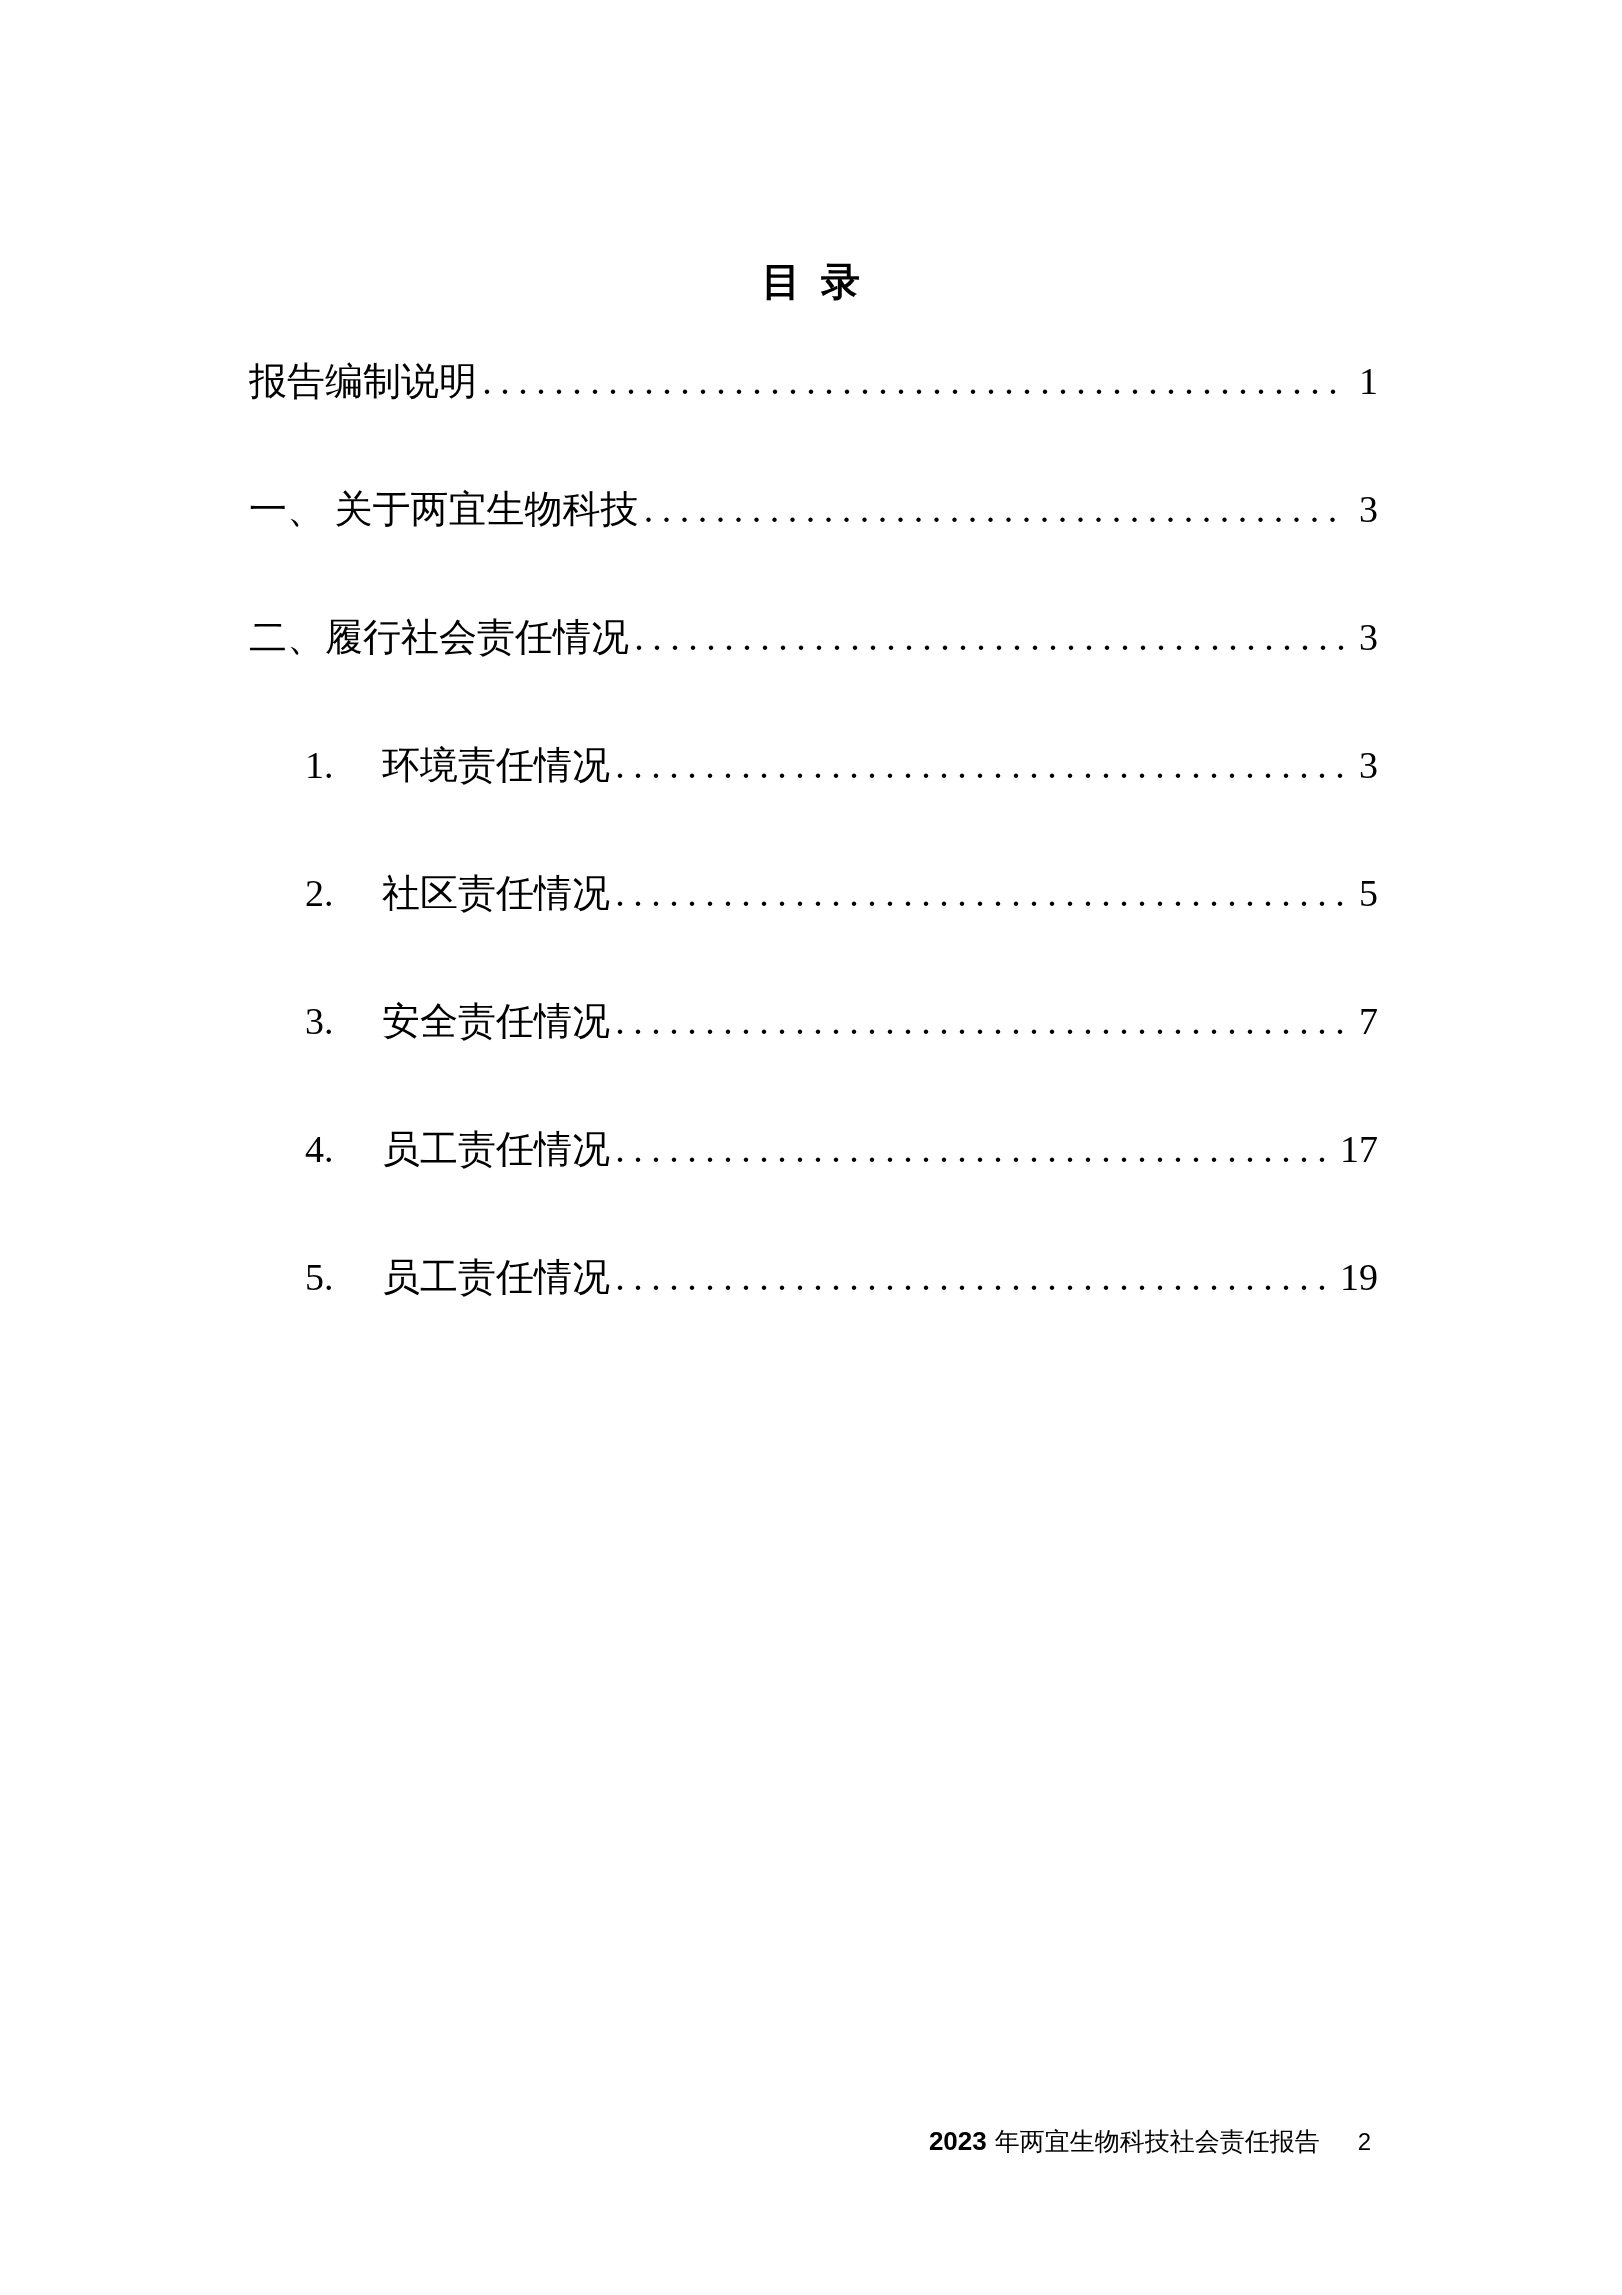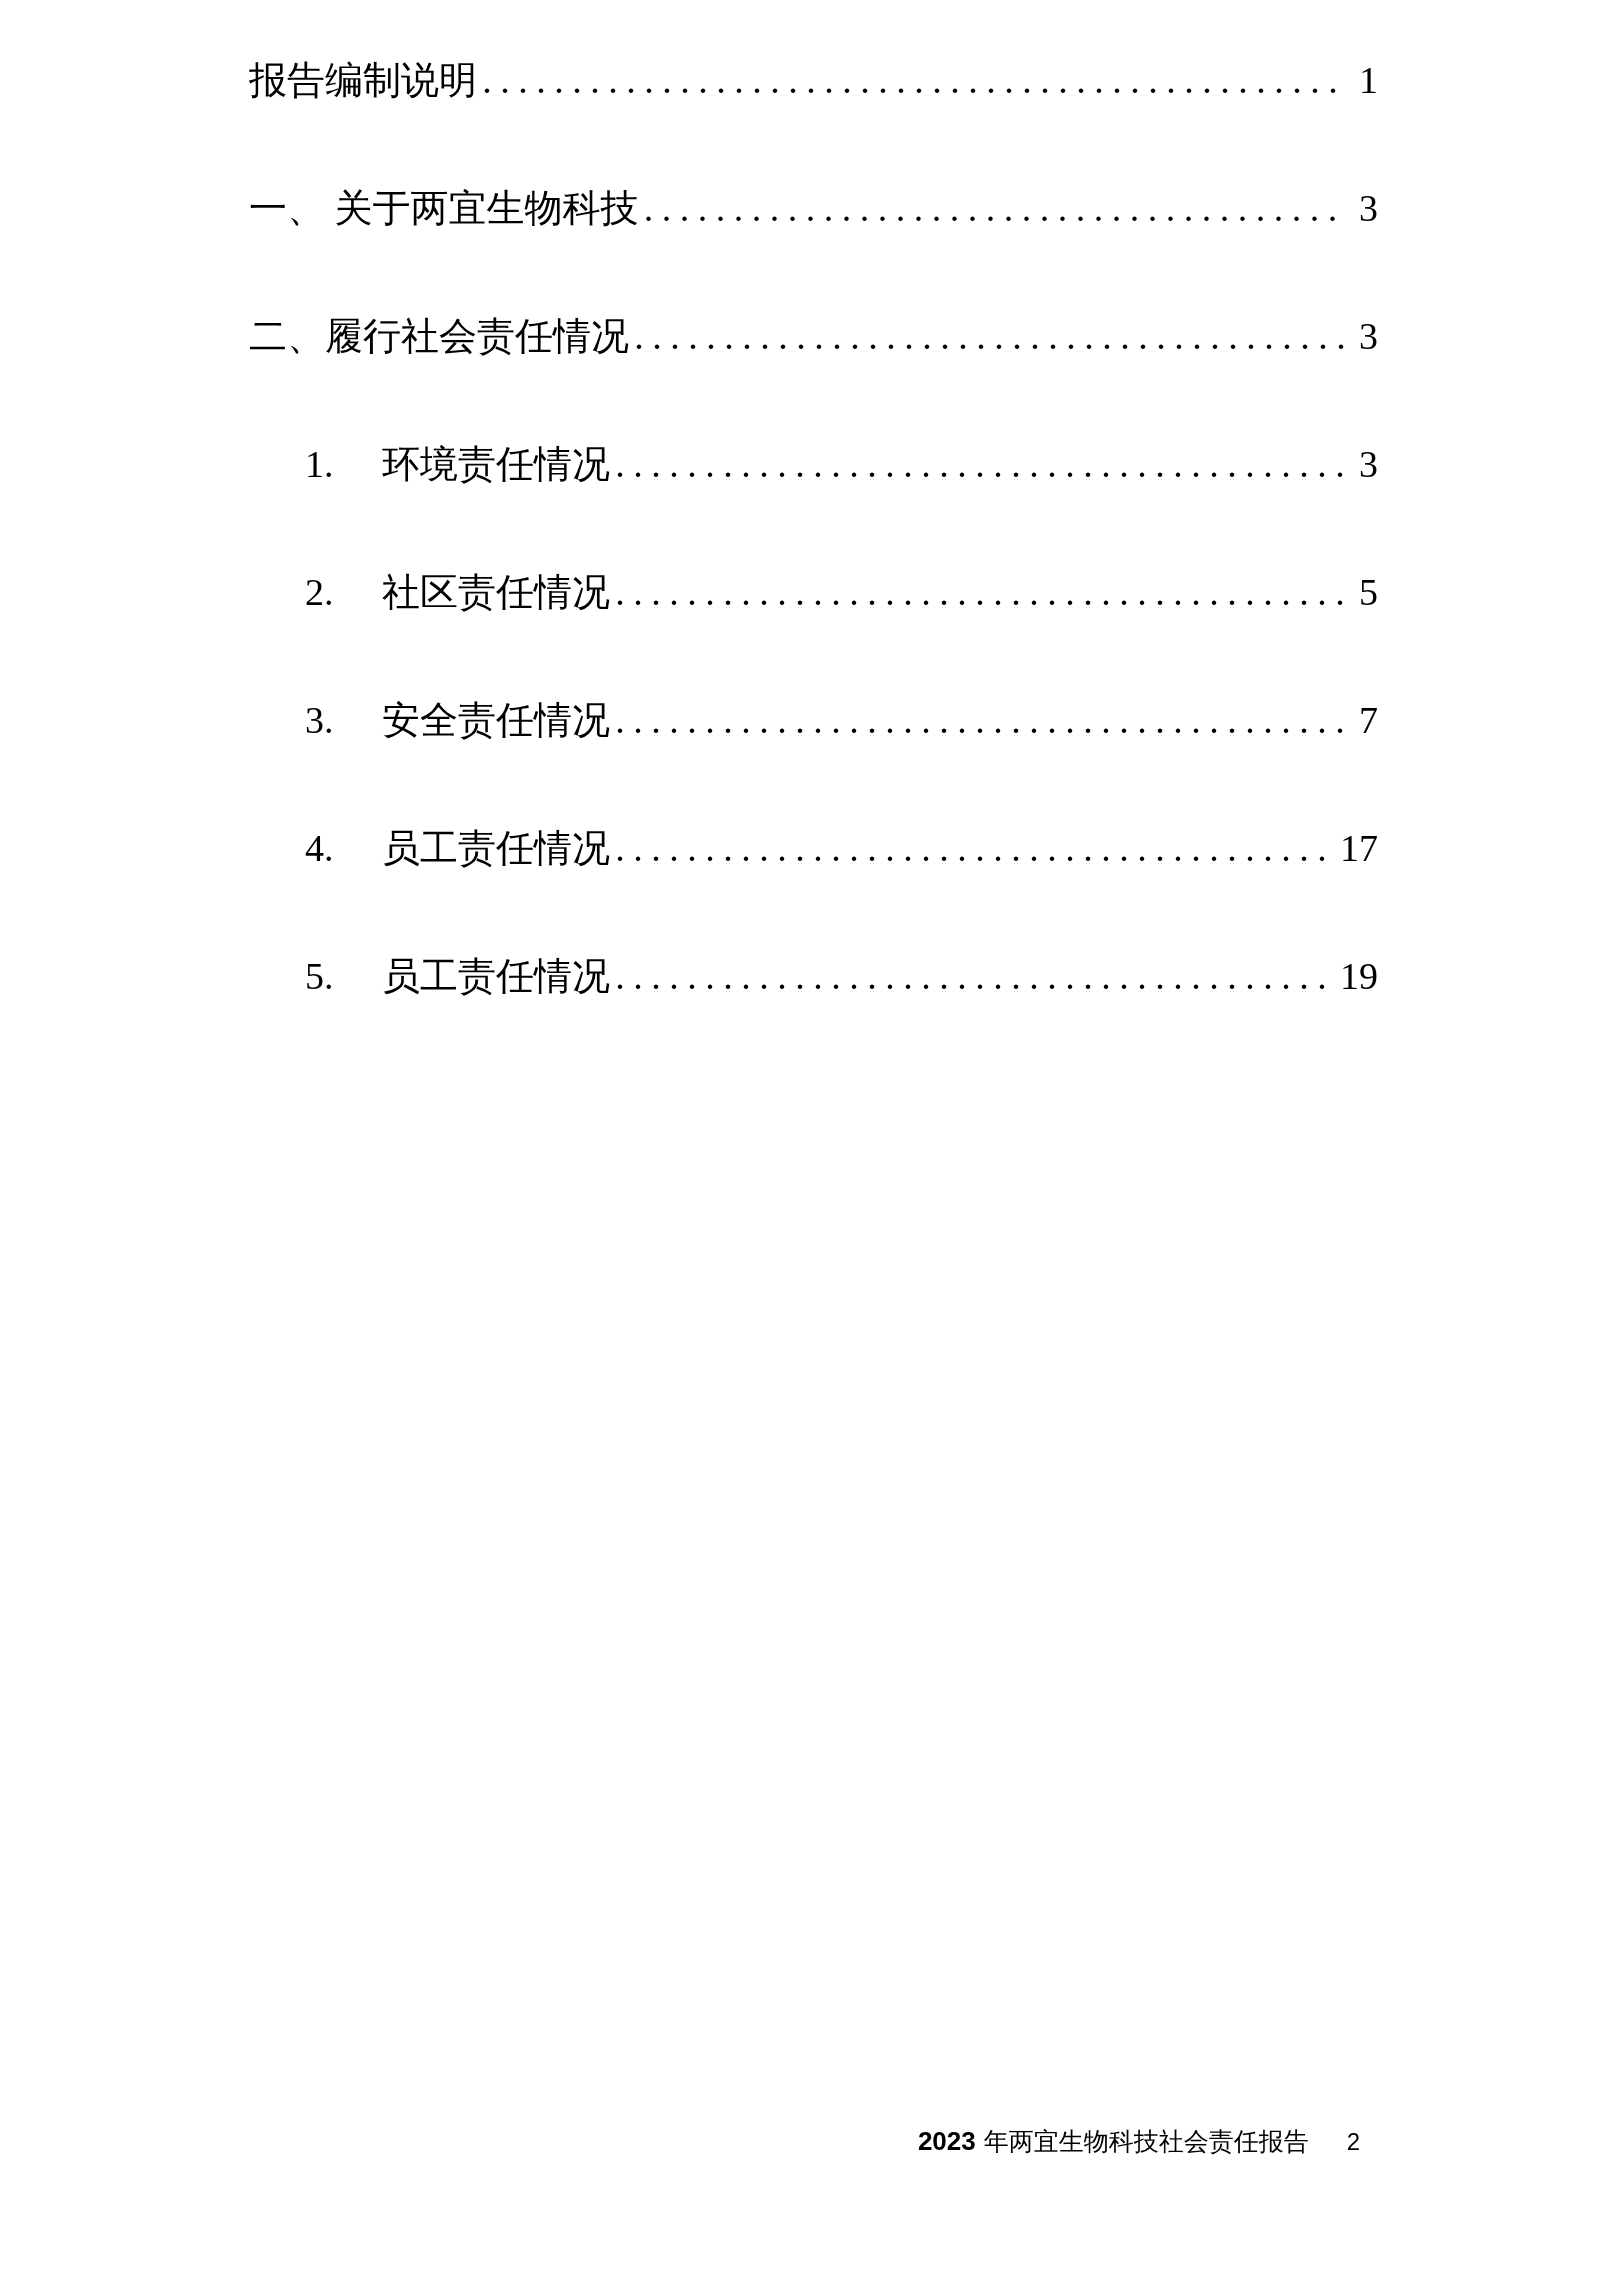--- a/index.html
+++ b/index.html
@@ -51,21 +51,21 @@
     margin-left: 5.2px;
   }
   .toc-row .pagenum {
     flex: 0 0 auto;
     padding-left: 11.8px;
     text-align: right;
   }
   .footer {
     position: absolute;
     top: 2129px;
-    right: 263px;
+    right: 252px;
     display: flex;
     align-items: center;
     font-size: 25px;
     line-height: 25px;
   }
   .footer .f-year {
     font-family: "Liberation Sans", "DejaVu Sans", sans-serif;
     font-weight: 700;
     font-size: 26px;
     margin-right: 7.9px;
@@ -74,20 +74,21 @@
     font-family: "Liberation Sans", "DejaVu Sans", sans-serif;
     font-size: 24px;
     margin-left: 38px;
   }
 </style>
 </head>
 <body>
 
 <div class="page">
 
+  <div class="page-title">目 录</div>
 
   <div class="toc">
       <div class="toc-row lvl1">
 
       <span class="label">报告编制说明</span>
       <span class="dots">..............................................................................................................</span>
       <span class="pagenum">1</span>
     </div>
       <div class="toc-row lvl1">
 

